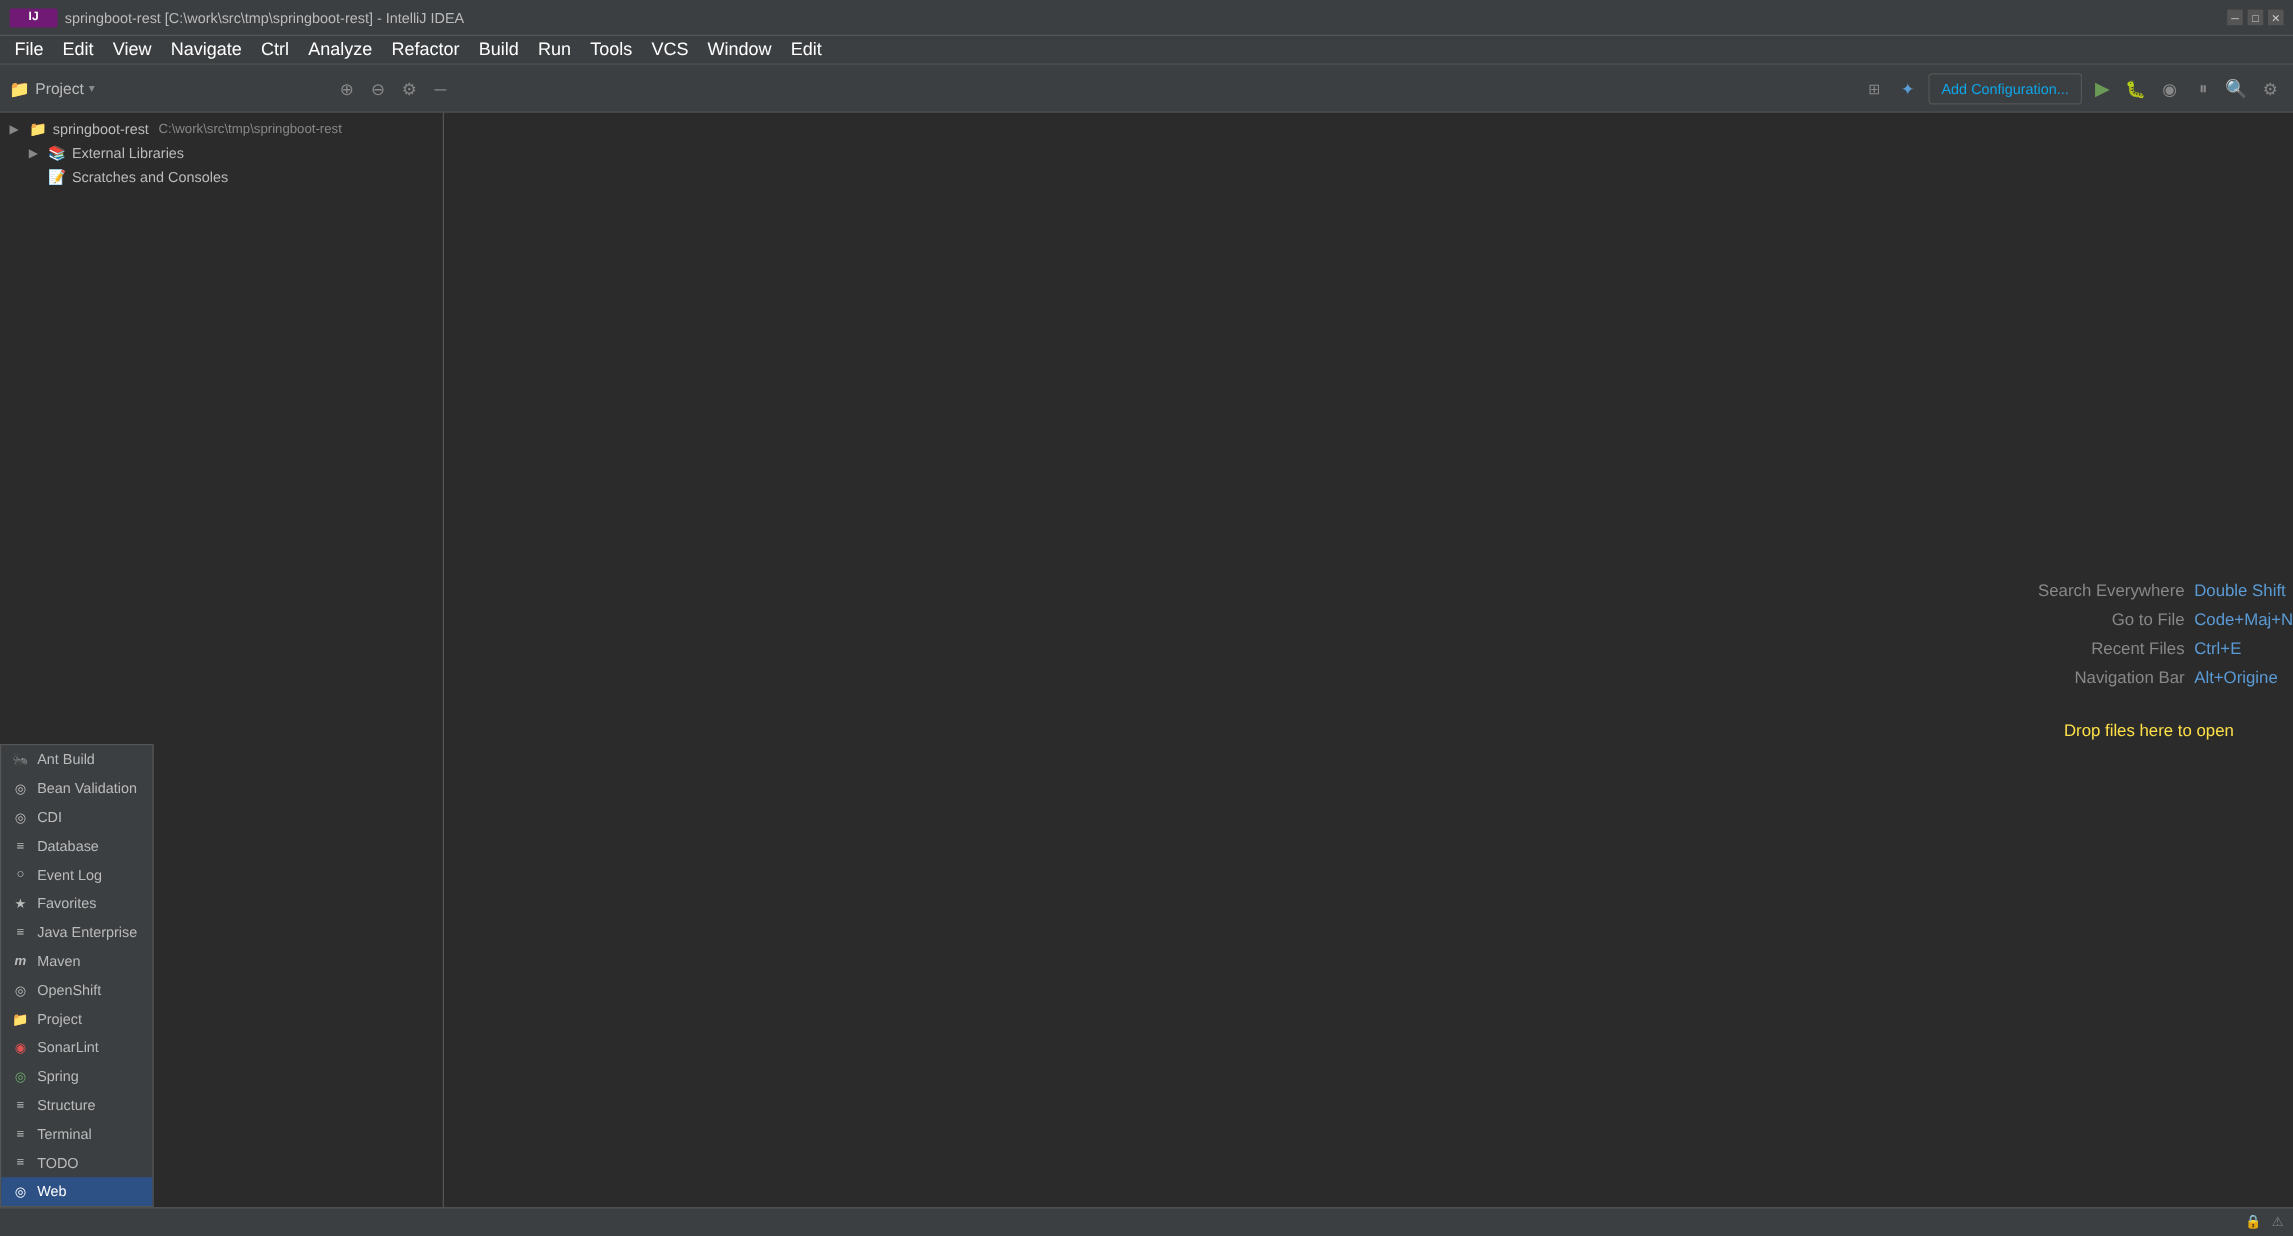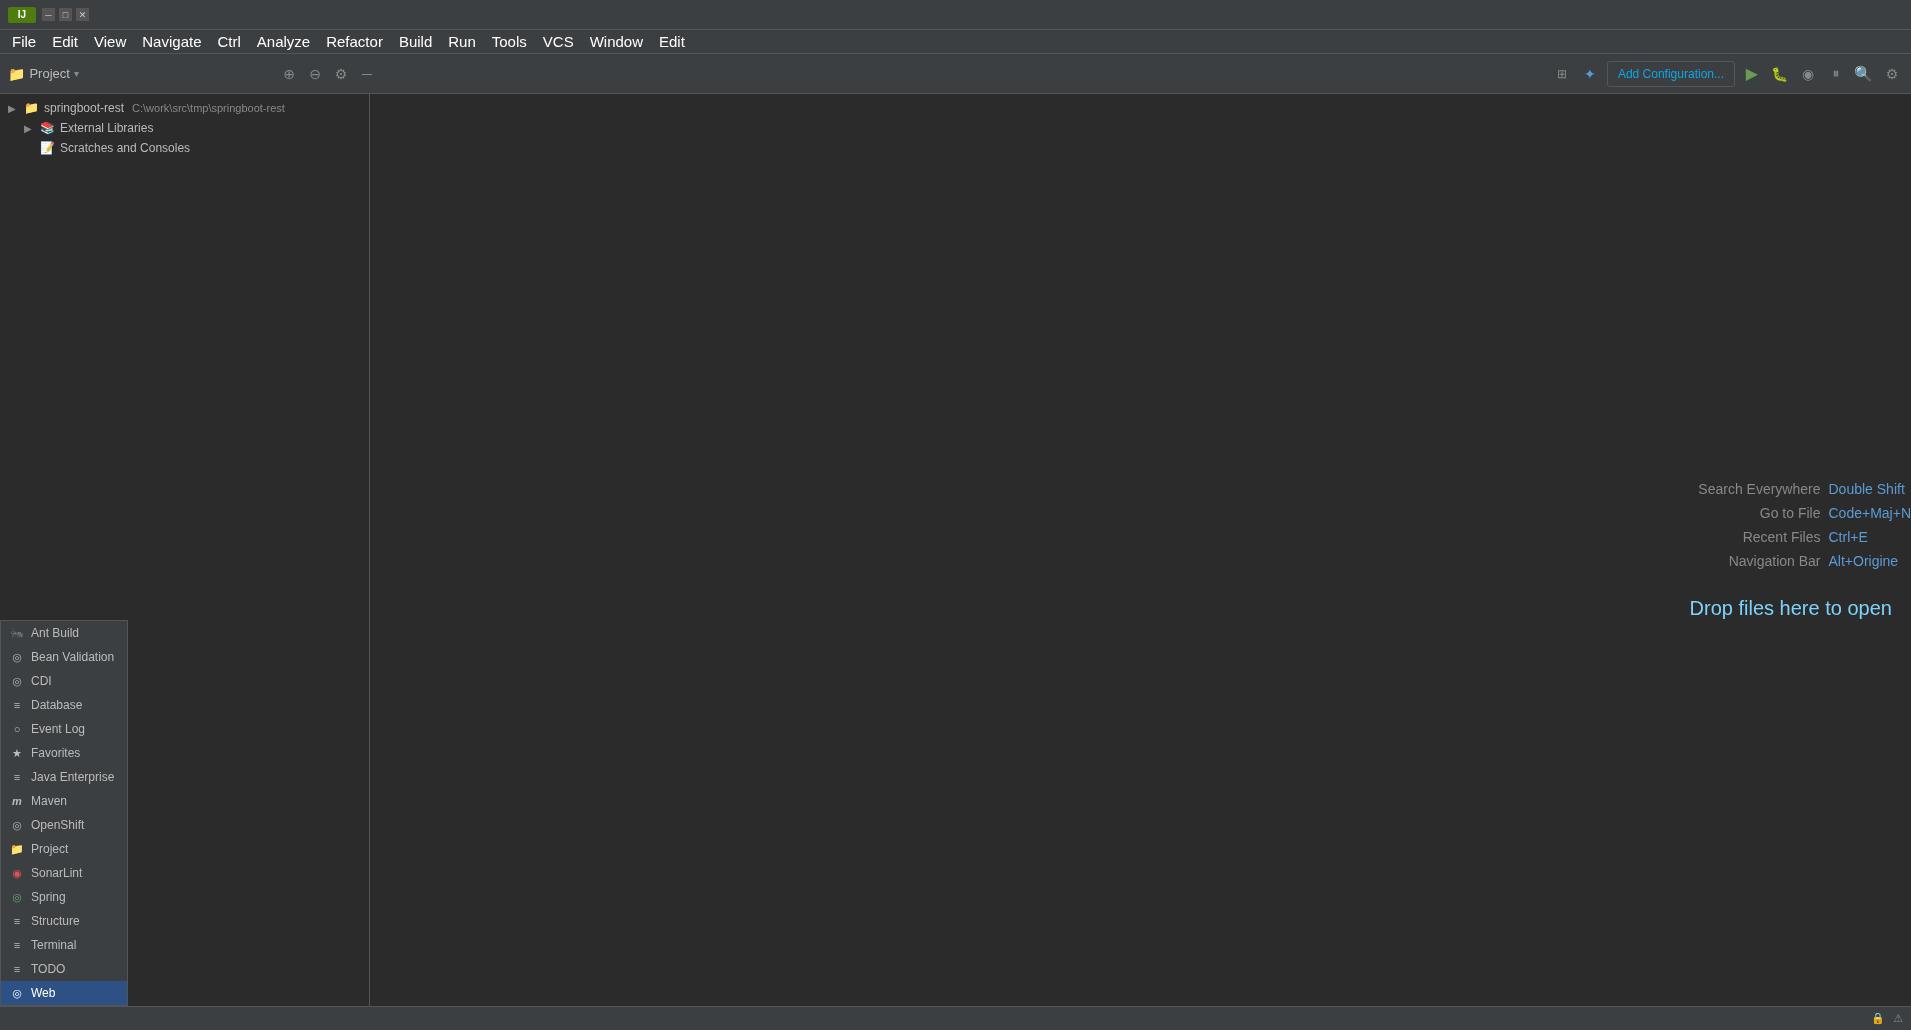--- a/index.html
+++ b/index.html
@@ -16,24 +16,24 @@
     
     #title-bar {
       height: 30px;
       background: #3c3f41;
       display: flex;
       align-items: center;
       padding: 0 8px;
       border-bottom: 1px solid #555;
     }
     #title-bar-icon {
-      width: 28px;
+      width: 40px;
       height: 16px;
       margin-right: 6px;
-      background: #4d7c0f;
+      background: #701a75;
       border-radius: 2px;
       display: flex;
       align-items: center;
       justify-content: center;
       font-size: 10px;
       color: white;
       font-weight: bold;
     }
     #title-text {
       font-size: 12px;
@@ -220,22 +220,22 @@
     .shortcut-label {
       color: #888;
       min-width: 150px;
       text-align: right;
     }
     .shortcut-key {
       color: #5b9bd5;
       font-weight: 500;
     }
     .drop-files {
-      color: #7dd3fc;
-      font-size: 20px;
+      color: #fde047;
+      font-size: 14px;
       margin-top: 8px;
     }
 
     
     #status-bar {
       height: 24px;
       background: #3c3f41;
       border-top: 1px solid #555;
       display: flex;
       align-items: center;
@@ -252,20 +252,21 @@
       display: flex;
       gap: 8px;
       align-items: center;
     }
   </style>
 </head>
 <body>
 
 <div id="title-bar">
   <div id="title-bar-icon">IJ</div>
+  <span id="title-text">springboot-rest [C:\work\src\tmp\springboot-rest] - IntelliJ IDEA</span>
   <div id="window-controls">
     <button class="win-btn">─</button>
     <button class="win-btn">□</button>
     <button class="win-btn">✕</button>
   </div>
 </div>
 
 <div id="menu-bar">
     <span class="menu-item">File</span>
     <span class="menu-item">Edit</span>

